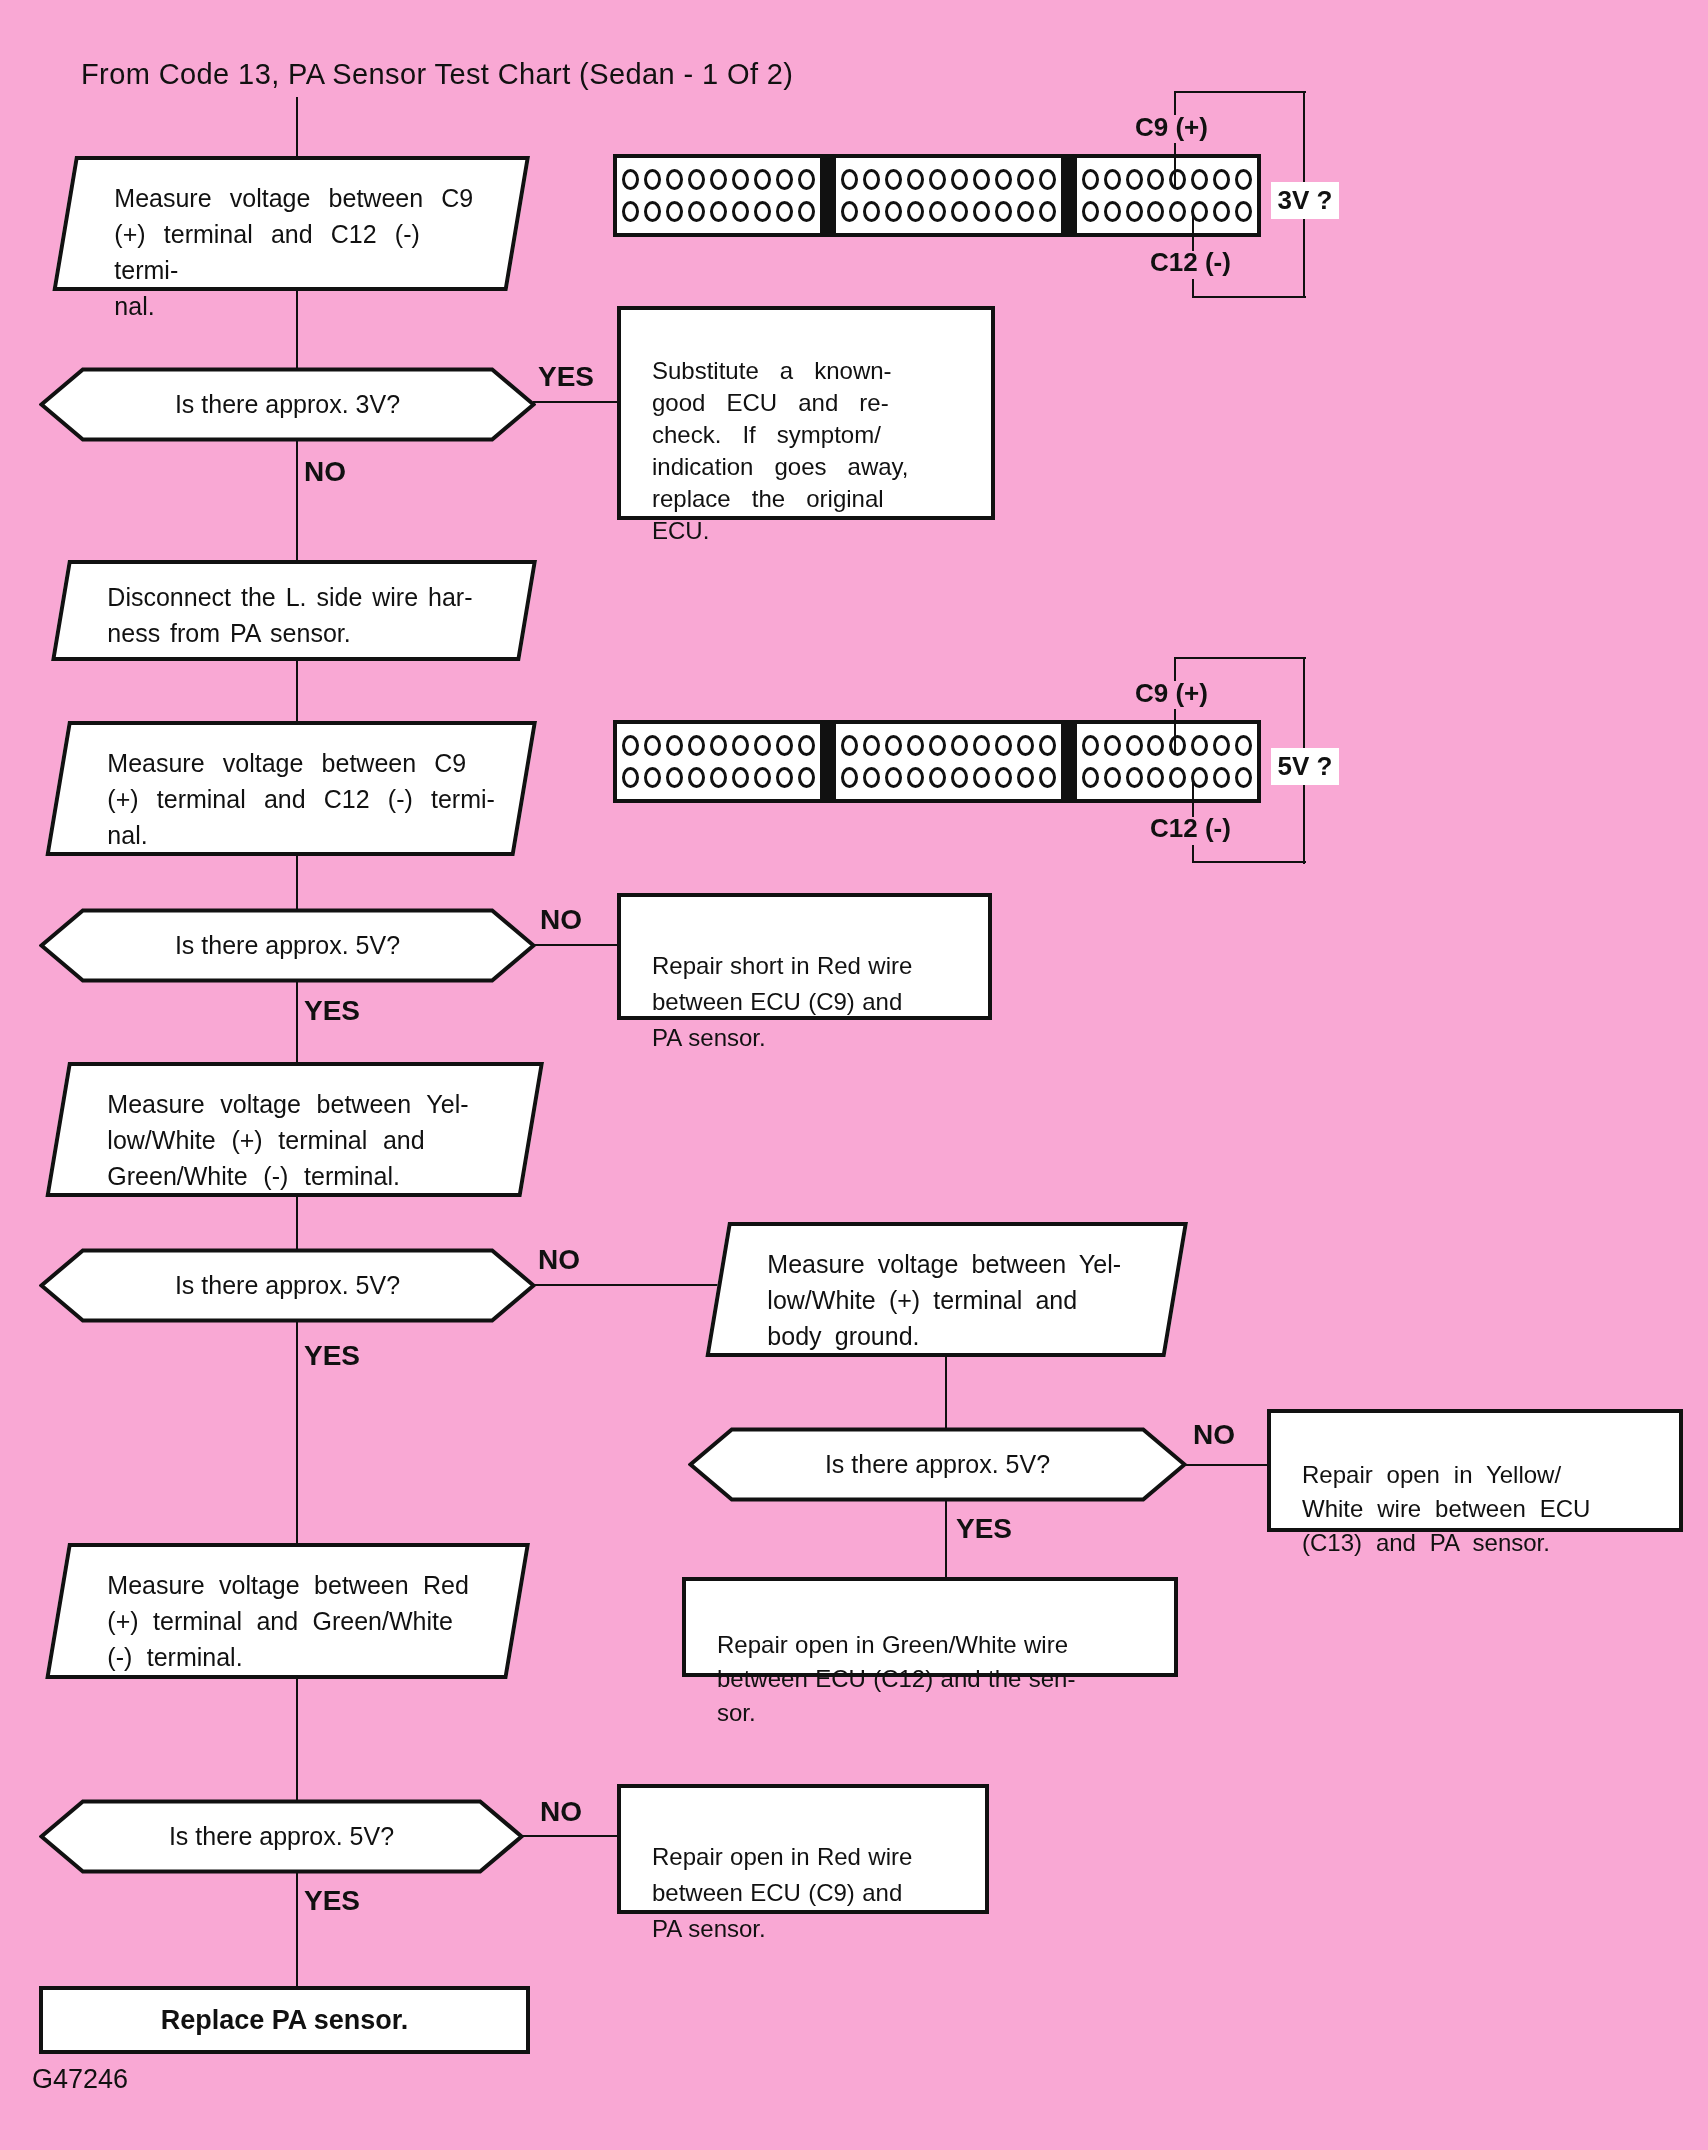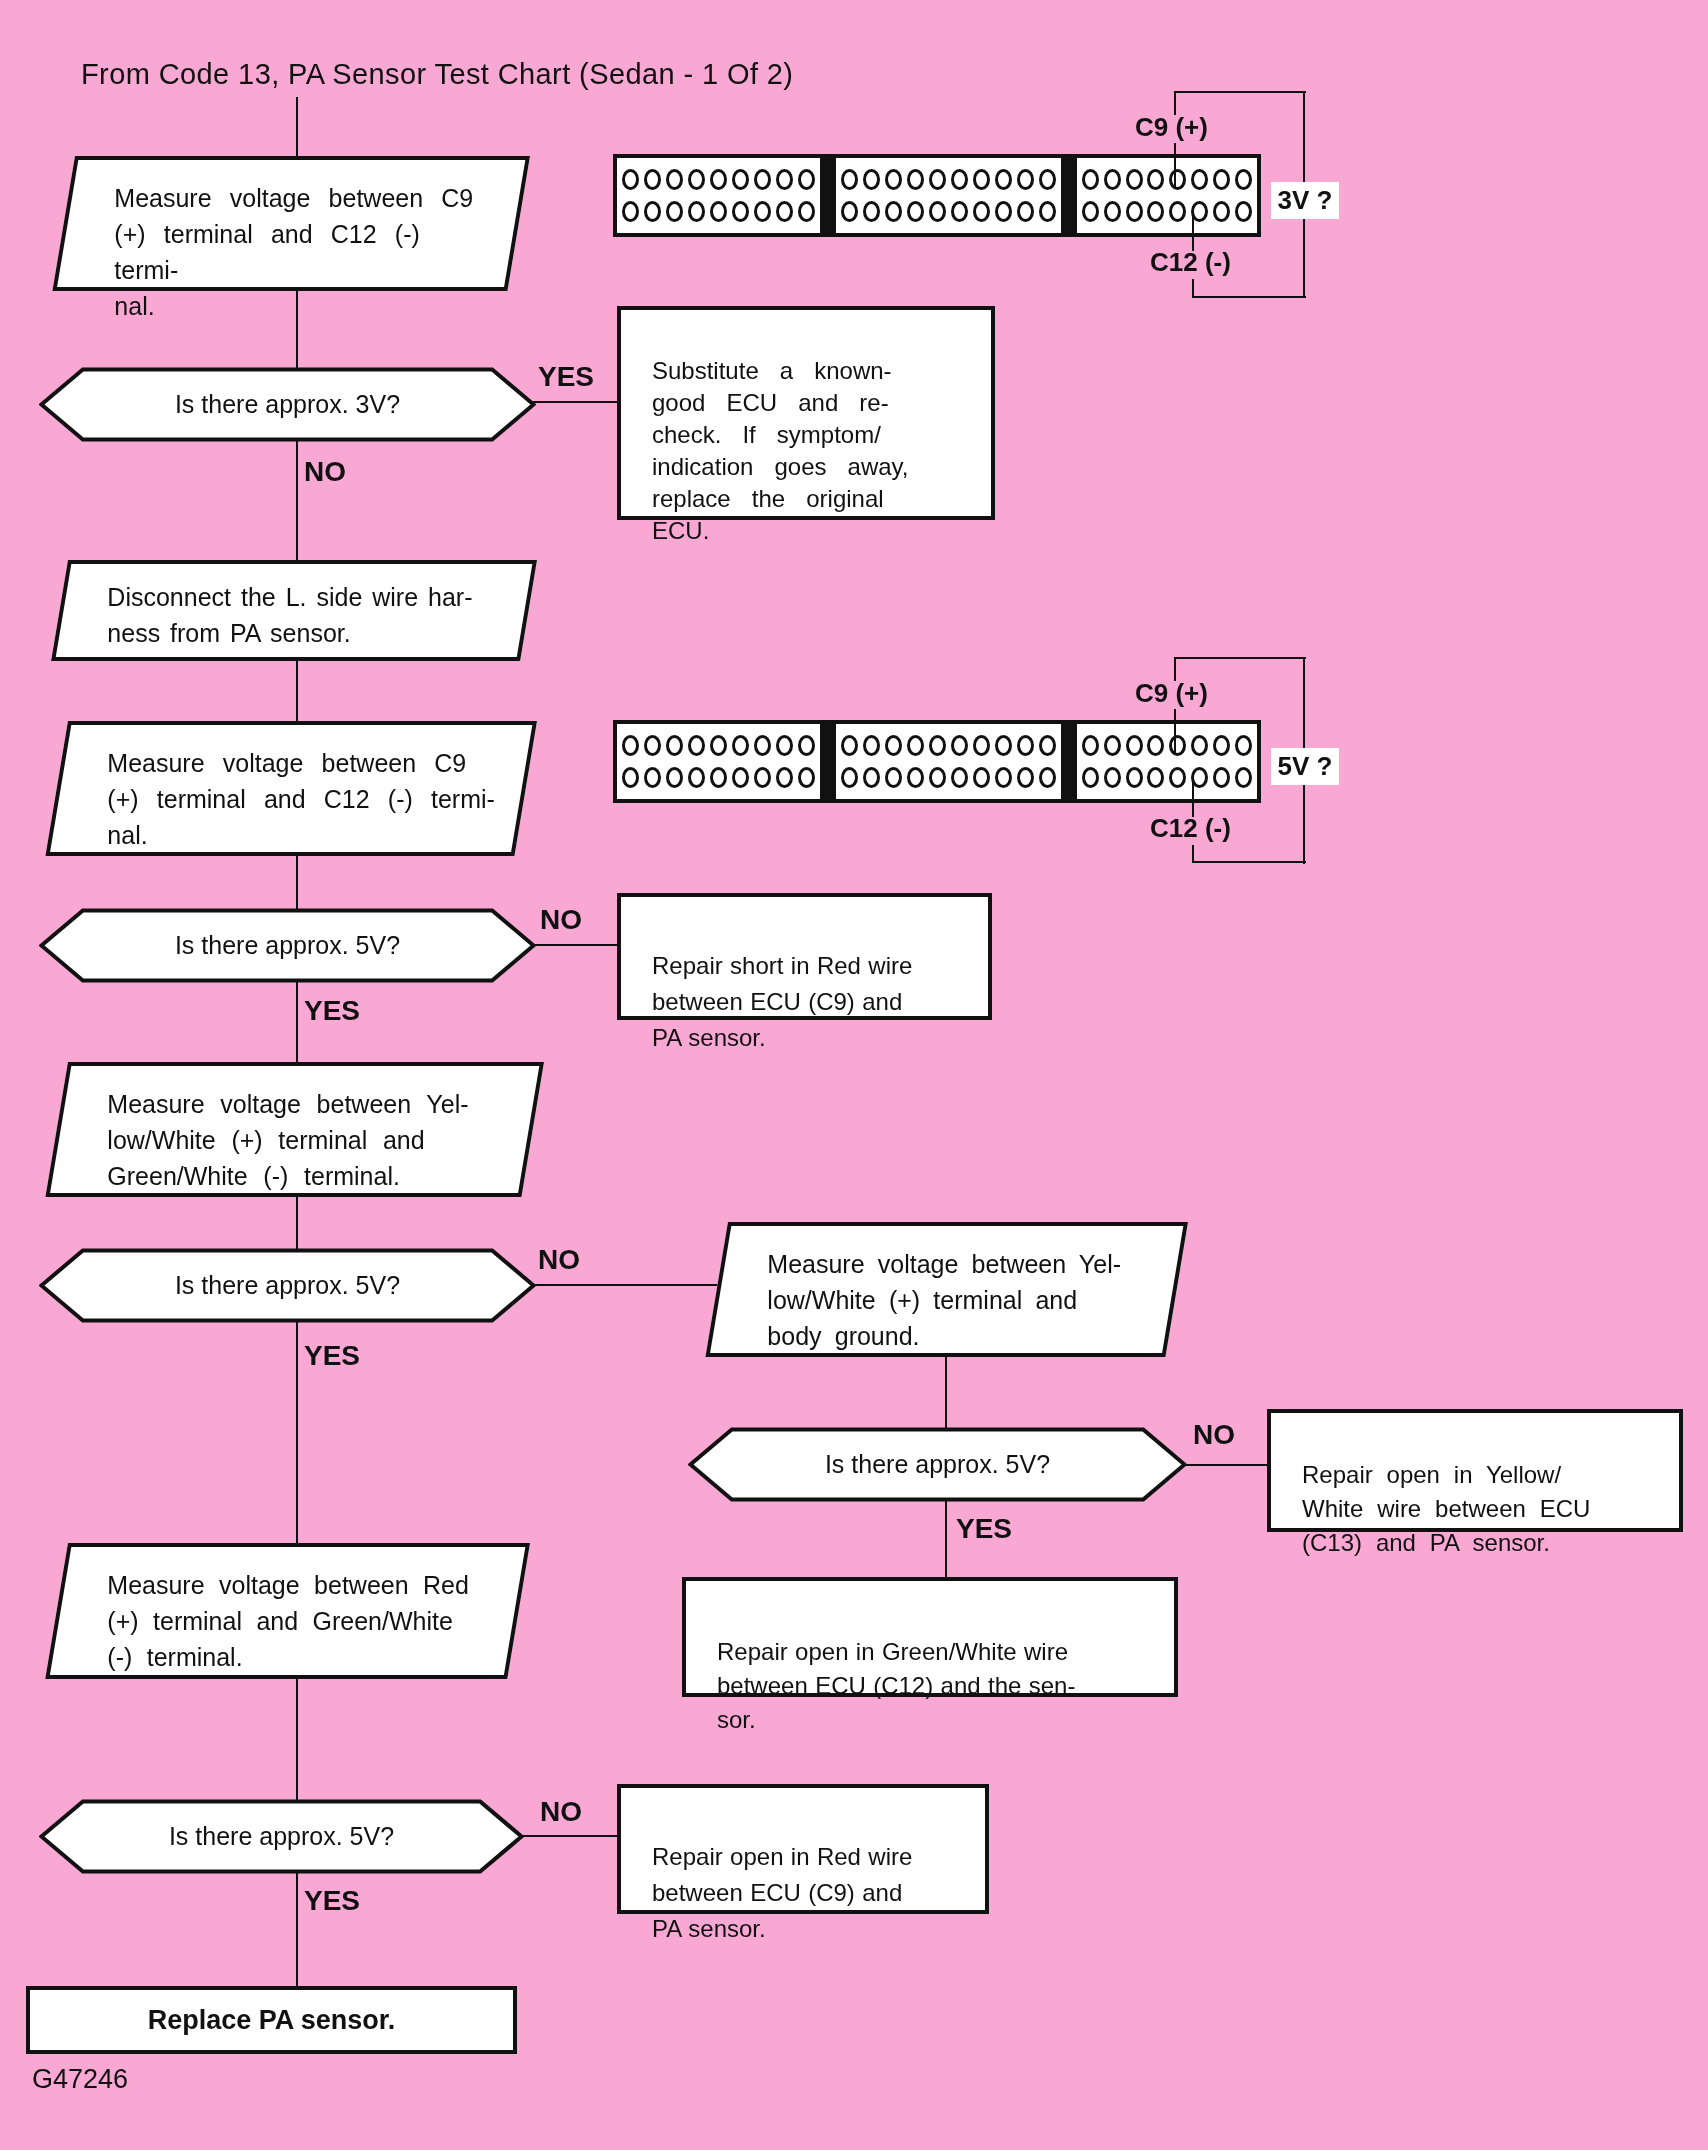--- a/index.html
+++ b/index.html
@@ -318,21 +318,21 @@
     </svg>
     <div class="dec-label">Is there approx. 5V?</div>
   </div>
 
   <div class="rbox" style="left:1267px;top:1409px;width:416px;height:123px;line-height:34px;padding-top:11.4px">
     <span class="ws30">Repair open in Yellow/
 White wire between ECU
 (C13) and PA sensor.</span>
   </div>
 
-  <div class="rbox" style="left:682px;top:1577px;width:496px;height:120px;line-height:34px;padding-top:20px">
+  <div class="rbox" style="left:682px;top:1577px;width:496px;height:100px;line-height:34px;padding-top:13px">
     <span class="ws03">Repair open in Green/White wire
 between ECU (C12) and the sen-
 sor.</span>
   </div>
 
   <div class="para" style="left:68px;top:1543px;width:462px;height:136px">
     <div class="para-in ws30">Measure voltage between Red
 (+) terminal and Green/White
 (-) terminal.</div>
   </div>
@@ -343,20 +343,20 @@
     </svg>
     <div class="dec-label">Is there approx. 5V?</div>
   </div>
 
   <div class="rbox" style="left:617px;top:1784px;width:372px;height:130px">
     <span class="ws03">Repair open in Red wire
 between ECU (C9) and
 PA sensor.</span>
   </div>
 
-  <div class="tbox" style="left:26px;top:1986px;width:491px;height:68px">
+  <div class="tbox" style="left:39px;top:1986px;width:491px;height:68px">
     <span>Replace PA sensor.</span>
   </div>
 
   <div class="figcode" style="left:32px;top:2064px">G47246</div>
 
 </div>
 
 
 </body></html>

